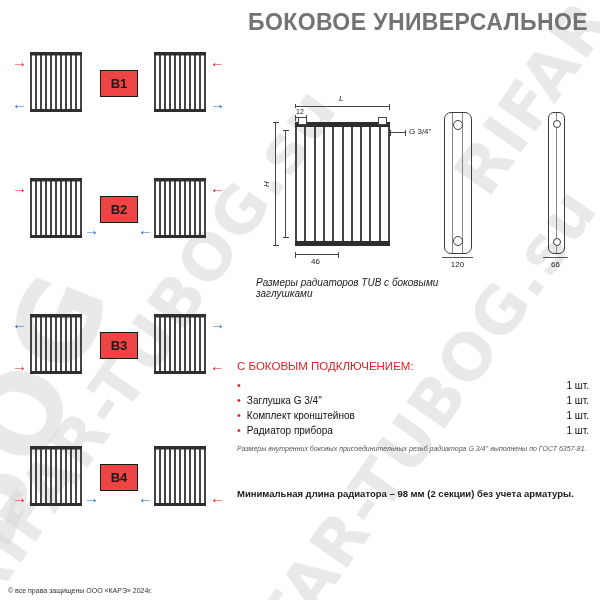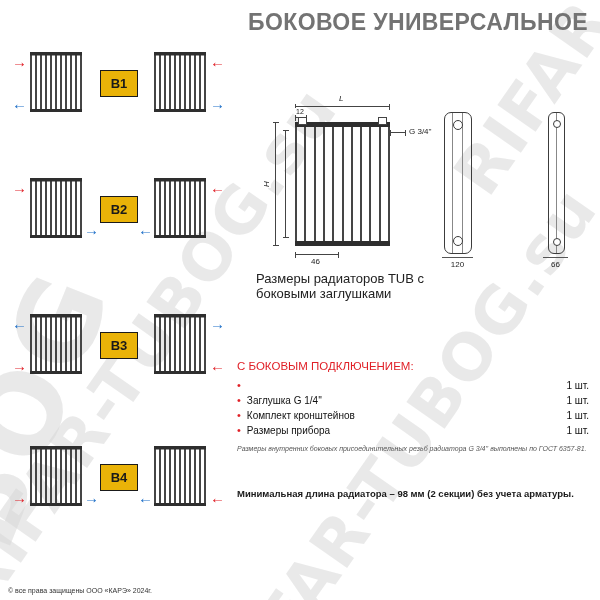--- a/index.html
+++ b/index.html
@@ -31,21 +31,21 @@
     position:absolute;top:8px;width:52px;height:60px;
     background:
       linear-gradient(#2e2e2e,#2e2e2e) 0 0/100% 3.5px no-repeat,
       linear-gradient(#2e2e2e,#2e2e2e) 0 100%/100% 3.5px no-repeat,
       linear-gradient(#454545,#454545) 100% 0/1.6px 100% no-repeat,
       repeating-linear-gradient(90deg,#454545 0 1.6px,transparent 1.6px 5.05px);
   }
   .rad.left{left:16px}.rad.right{left:140px}
   .scheme-label{
     position:absolute;left:86px;top:26px;width:36px;height:25px;
-    border:1.5px solid #1a1a1a;background:#eab308;
+    border:1.5px solid #1a1a1a;background:#ef4444;
     display:flex;align-items:center;justify-content:center;
     font-size:13px;font-weight:700;
   }
   .fa{position:absolute;font-size:15px;font-weight:700;line-height:1;width:14px;text-align:center;}
   .p-l-top{left:-2px;top:10px}.p-l-bot{left:-2px;top:52px}.p-lr-bot{left:70px;top:52px}.p-rl-bot{left:124px;top:52px}
   .p-r-top{left:196px;top:10px}.p-r-bot{left:196px;top:52px}
   
   #drawing{position:absolute;left:258px;top:100px;width:335px;height:170px;}
   .front{
     position:absolute;left:37px;top:22px;width:95px;height:124px;
@@ -59,21 +59,21 @@
   .dline{position:absolute;background:#444;}
   .dline.h{height:1px}
   .dline.v{width:1px}
   .dline.h::before,.dline.h::after{content:"";position:absolute;top:-2.5px;width:1px;height:6px;background:#444;}
   .dline.h::before{left:0}.dline.h::after{right:0}
   .dline.v::before,.dline.v::after{content:"";position:absolute;left:-2.5px;height:1px;width:6px;background:#444;}
   .dline.v::before{top:0}.dline.v::after{bottom:0}
   .dlbl{position:absolute;font-size:8px;line-height:1;color:#222;background:#fff;padding:0 1px;}
   .dlbl.it{font-style:italic}
   .rot{transform:rotate(-90deg);}
-  .caption{position:absolute;left:256px;top:271px;width:190px;font-size:13px;color:#222;}
+  .caption{position:absolute;left:256px;top:277px;width:190px;font-size:10px;font-style:italic;color:#222;}
   
   .sideview{position:absolute;top:112px;height:140px;border:1.5px solid #3c3c3c;border-radius:7px;background:#fff;}
   #side1{left:444px;width:26px;
     background:
       linear-gradient(#888,#888) 7px 0/1px 100% no-repeat,
       linear-gradient(#888,#888) 17px 0/1px 100% no-repeat;}
   #side2{left:548px;width:15px;border-radius:6px;
     background:linear-gradient(#888,#888) 50% 0/1px 100% no-repeat;}
   .sideview::before,.sideview::after{
     content:"";position:absolute;left:50%;transform:translateX(-50%);
@@ -182,31 +182,31 @@
 
 <div id="equip">
   <div class="eq-h2 accent" style="color: rgb(224, 31, 38);">С БОКОВЫМ ПОДКЛЮЧЕНИЕМ:</div>
   <div class="eq-items">
     <div class="eq-item">
       <span class="bullet accent" style="color: rgb(224, 31, 38);">•</span>
       <span class="eq-qty">1 шт.</span>
     </div>
     <div class="eq-item">
       <span class="bullet accent" style="color: rgb(224, 31, 38);">•</span>
-      <span>Заглушка G 1/4''</span>
+      <span>Заглушка G 3/4''</span>
       <span class="eq-qty">1 шт.</span>
     </div>
     <div class="eq-item">
       <span class="bullet accent" style="color: rgb(224, 31, 38);">•</span>
       <span>Комплект кронштейнов</span>
       <span class="eq-qty">1 шт.</span>
     </div>
     <div class="eq-item">
       <span class="bullet accent" style="color: rgb(224, 31, 38);">•</span>
-      <span>Размеры прибора</span>
+      <span>Радиатор прибора</span>
       <span class="eq-qty">1 шт.</span>
     </div>
   </div>
   <div class="eq-note">Размеры внутренних боковых присоединительных резьб радиатора G 3/4'' выполнены по ГОСТ 6357-81.</div>
 </div>
 
 <div id="desc">
   <p class="bold">Минимальная длина радиатора – 98 мм (2 секции) без учета арматуры.</p>
 </div>
 

